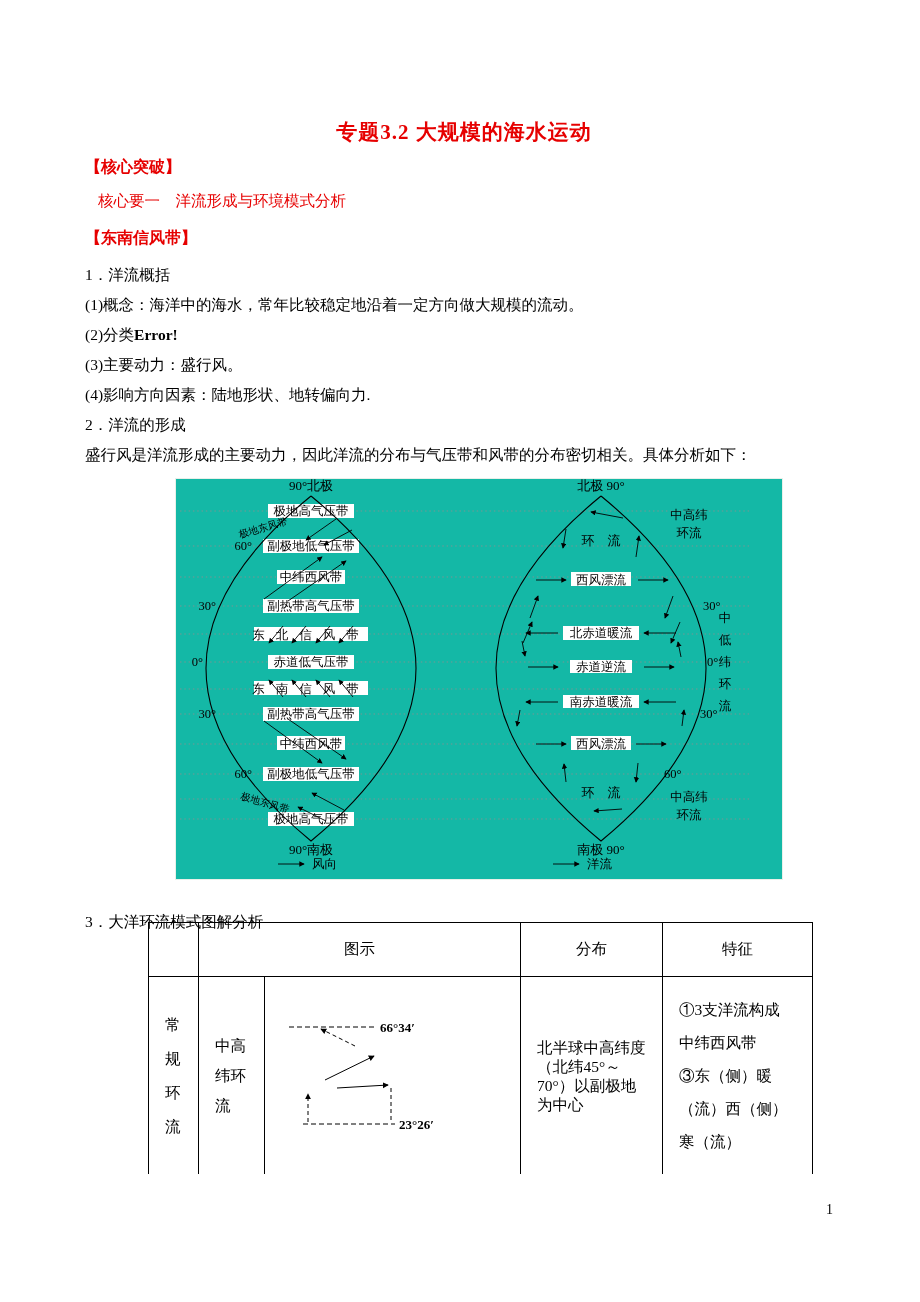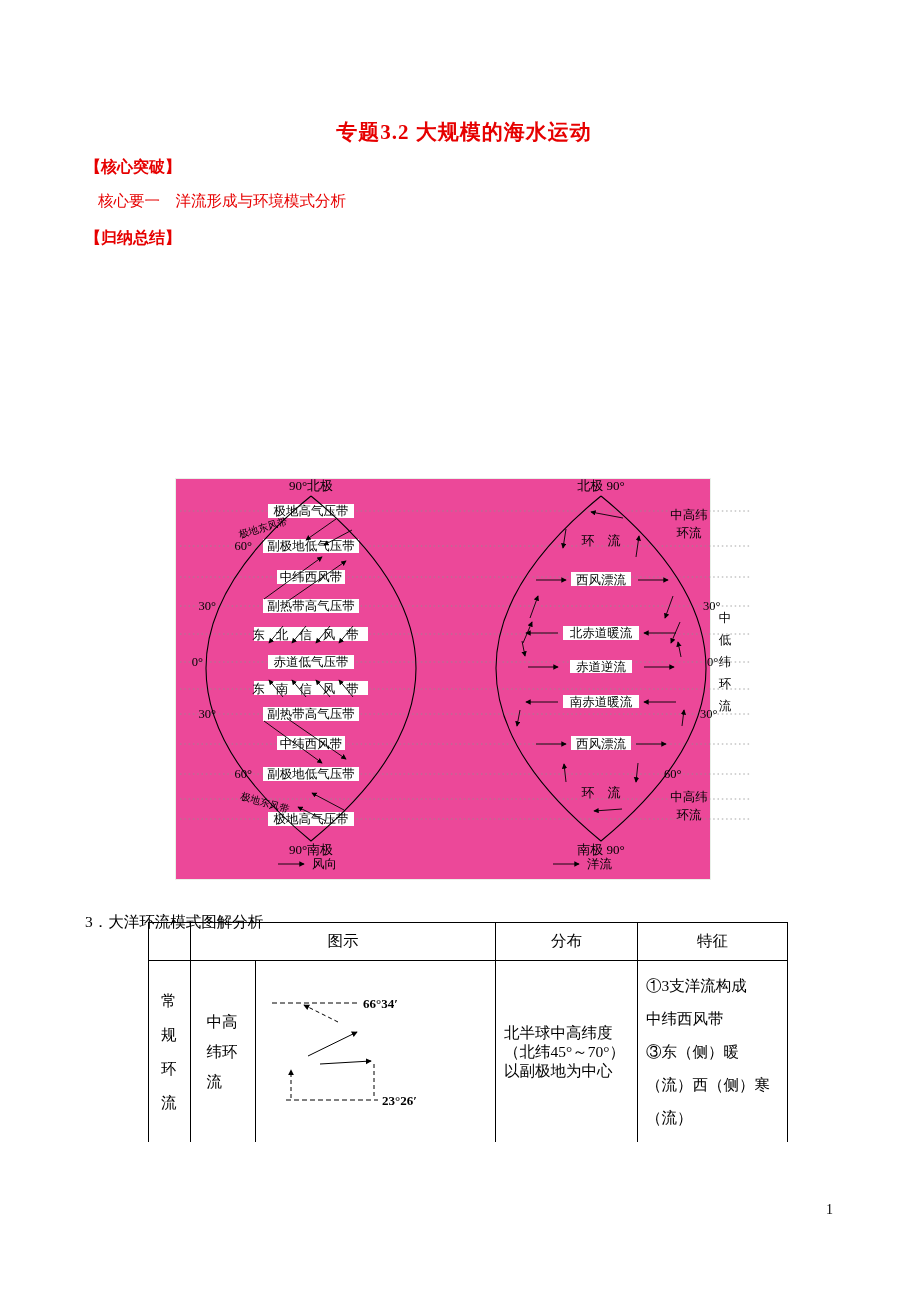--- a/index.html
+++ b/index.html
@@ -12,49 +12,58 @@
   .title{
     position:absolute; top:118px; left:0; width:100%; text-align:center;
     font-size:21px; font-weight:bold; color:var(--red); letter-spacing:1px;padding-left:8px;
   }
   .red-h{ position:absolute; left:85px; color:var(--red); font-size:16px; font-weight:bold; }
   .red-sub{ position:absolute; left:85px; color:var(--red); font-size:15.5px;margin-left:13px; }
   .body-text{ position:absolute; left:85px; right:85px; top:260px; font-size:15.5px; line-height:30px; }
   .body-text p{ margin:0; }
   .err{ font-weight:bold; }
   .diagram-frame{
-    position:absolute; left:175px; top:478px; width:536px; height:402px;
-    border:1px solid #e9f0e9; background:#ec4899;
+    position:absolute; left:175px; top:478px; width:608px; height:402px;
+    border:1px solid #e9f0e9; background:#14b8a6;
   }
   .h3{ position:absolute; left:85px; top:912px; font-size:15.5px; }
   svg text{ font-family:"Liberation Serif","DejaVu Serif",serif; fill:#000; }
 
   table.analysis{ position:absolute; left:148px; top:922px; border-collapse:collapse; table-layout:fixed; }
-  table.analysis td{ border:1px solid #000; font-size:15.5px; padding:8px; vertical-align:middle; }
+  table.analysis td{ border:1px solid #000; font-size:15.5px; padding:16px; vertical-align:middle; }
   table.analysis tr.hdr td{ height:32px; text-align:center; }
   table.analysis tr.row-main td{ height:150px; border-bottom:0; }
   .vert{ width:17px; margin:0 auto; word-break:break-all; line-height:34px; text-align:left; }
   .vert2{ width:33px; margin:12px auto; word-break:break-all; line-height:30px; text-align:left; }
   td.c-dist-b{ vertical-align:top; padding:9px 9px 0 10px; line-height:19px; }
   td.c-feat-b{ vertical-align:top; padding:9px 8px 0 9px; line-height:33px;margin-left:37px; }
   .feat-line{ display:block; }
   td.c-chart-b{ text-align:right; }
   .page-num{ position:absolute; left:826px; top:1202px; font-size:14px; }
 </style>
 </head>
 <body>
 
 <div class="page">
 
   <div class="title">专题3.2 大规模的海水运动</div>
 
   <div class="red-h" style="top:157px">【核心突破】</div>
   <div class="red-sub" style="top:191px">核心要一　洋流形成与环境模式分析</div>
-  <div class="red-h" style="top:228px">【归纳总结】</div>
-
+  <div class="red-h" style="top:228px">【东南信风带】</div>
+
+  <div class="body-text">
+    <p>1．洋流概括</p>
+    <p>(1)概念：海洋中的海水，常年比较稳定地沿着一定方向做大规模的流动。</p>
+    <p><span>(2)分类</span><span class="err">Error!</span></p>
+    <p>(3)主要动力：盛行风。</p>
+    <p>(4)影响方向因素：陆地形状、地转偏向力.</p>
+    <p>2．洋流的形成</p>
+    <p>盛行风是洋流形成的主要动力，因此洋流的分布与气压带和风带的分布密切相关。具体分析如下：</p>
+  </div>
 
   <div class="diagram-frame">
     <svg width="578" height="400" viewBox="0 0 578 400">
       <defs>
         <marker id="ah" markerWidth="7" markerHeight="7" refX="5.2" refY="3" orient="auto">
           <path d="M0,0 L6,3 L0,6 Z" fill="#000"></path>
         </marker>
       </defs>
 
       <g stroke="#8f8f8f" stroke-width="0.8" stroke-dasharray="1.5,2.8">

